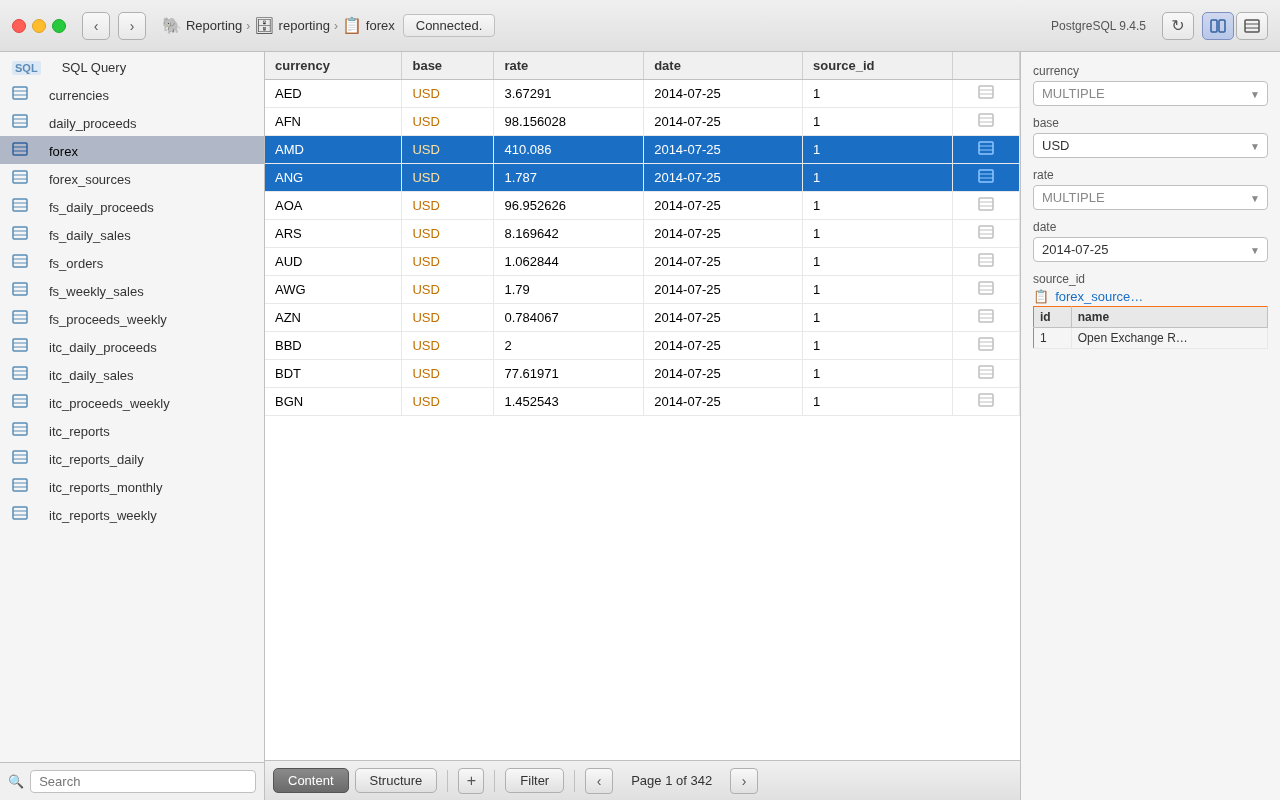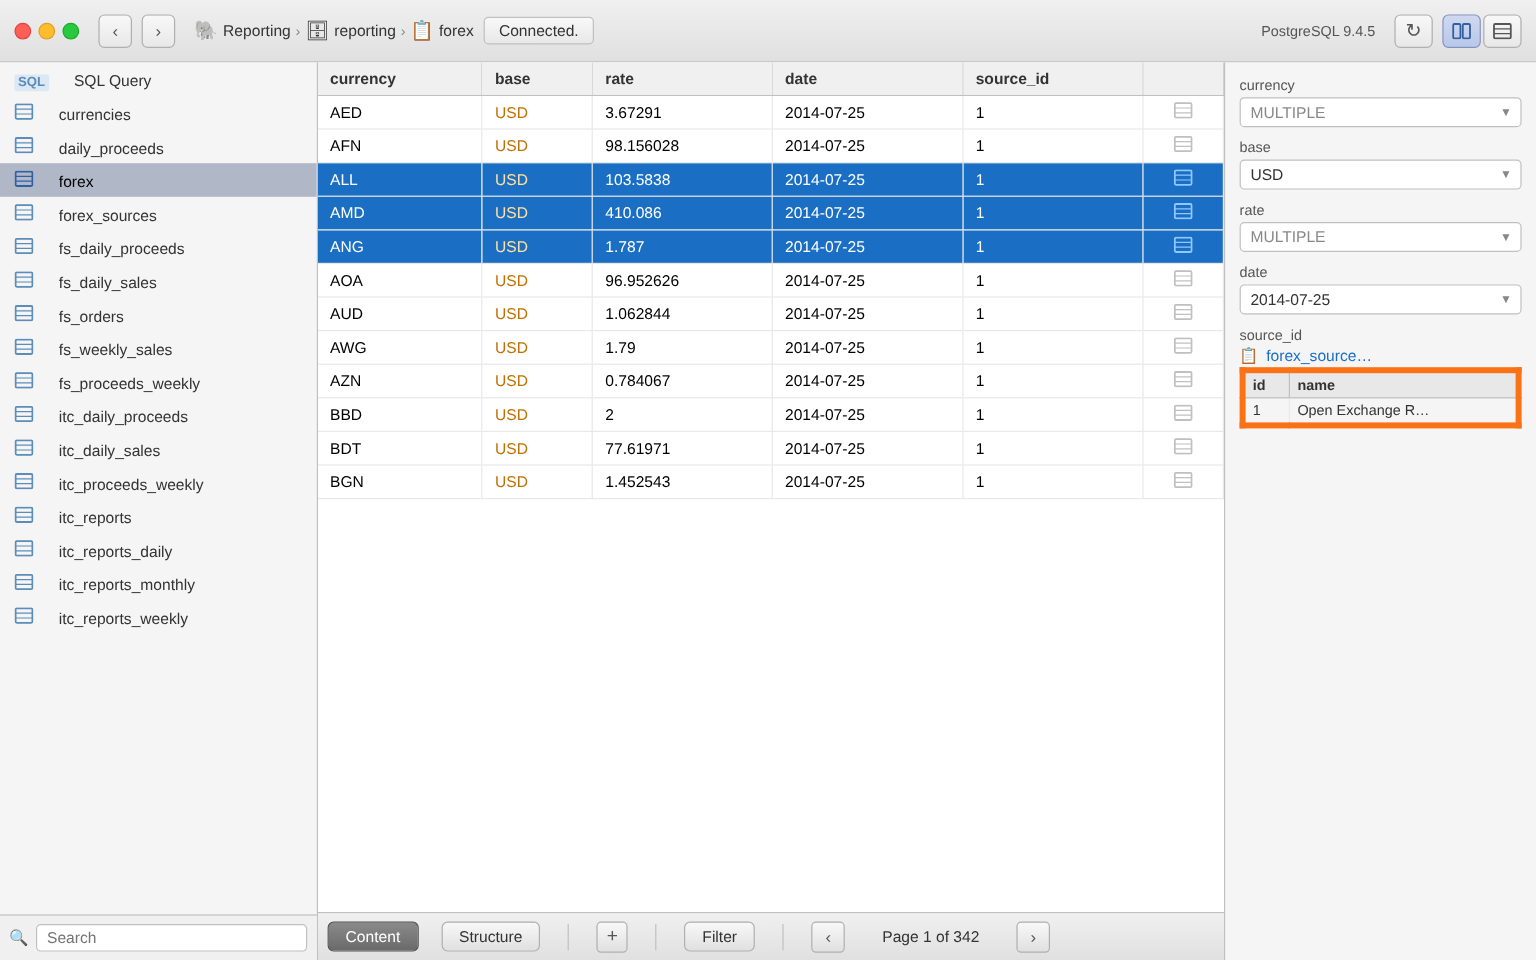--- a/index.html
+++ b/index.html
@@ -140,21 +140,21 @@
     }
     .data-table td.orange { color: #c07000; }
     .data-table tr.selected td.orange { color: #ffe0a0; }
     .row-icon { color: #c0c0c0; font-size: 14px; text-align: center; }
 
     
     .bottom-toolbar {
       height: 40px;
       background: linear-gradient(to bottom, #f0f0f0, #e0e0e0);
       border-top: 1px solid #c0c0c0;
-      display: flex; align-items: center; padding: 0 8px; gap: 19px;
+      display: flex; align-items: center; padding: 0 8px; gap: 6px;
     }
     .tab-btn {
       padding: 4px 14px; border-radius: 5px;
       border: 1px solid #b0b0b0; cursor: pointer;
       font-size: 13px; font-weight: 500; color: #333;
       background: linear-gradient(to bottom, #f8f8f8, #e0e0e0);
     }
     .tab-btn.active {
       background: linear-gradient(to bottom, #8a8a8a, #6a6a6a);
       color: white; border-color: #555;
@@ -216,21 +216,21 @@
     
     .source-header {
       display: flex; align-items: center; gap: 6px;
       font-size: 12px; color: #555; margin-bottom: 2px;
     }
     .source-table-name {
       font-size: 13px; color: #1a6fc4; font-weight: 500;
     }
     .mini-table {
       width: 100%; border-collapse: collapse; font-size: 12px;
-      border: 5px solid #f97316;
+      border: 1px solid #f97316;
     }
     .mini-table th {
       background: #e8e8e8; border-bottom: 1px solid #c0c0c0;
       border-right: 1px solid #c0c0c0;
       padding: 3px 6px; text-align: left; font-weight: 600; color: #333;
     }
     .mini-table td {
       border-bottom: 1px solid #e8e8e8; border-right: 1px solid #e8e8e8;
       padding: 3px 6px; color: #333;
     }
@@ -462,59 +462,59 @@
               <td>98.156028</td>
               <td>2014-07-25</td>
               <td>1</td>
               <td class="row-icon"><svg width="16" height="14" viewBox="0 0 16 14">
                   <rect x="1" y="1" width="14" height="12" rx="1" fill="none" stroke="#c0c0c0" stroke-width="1.5"></rect>
                   <line x1="1" y1="5" x2="15" y2="5" stroke="#c0c0c0" stroke-width="1"></line>
                   <line x1="1" y1="9" x2="15" y2="9" stroke="#c0c0c0" stroke-width="1"></line>
                 </svg></td>
             </tr>
             <tr class="selected">
-              <td>ALL</td>
-              <td class="orange">USD</td>
-              <td>103.5838</td>
+              <td>AMD</td>
+              <td class="orange">USD</td>
+              <td>410.086</td>
               <td>2014-07-25</td>
               <td>1</td>
               <td class="row-icon"><svg width="16" height="14" viewBox="0 0 16 14">
                   <rect x="1" y="1" width="14" height="12" rx="1" fill="none" stroke="#90c8ff" stroke-width="1.5"></rect>
                   <line x1="1" y1="5" x2="15" y2="5" stroke="#90c8ff" stroke-width="1"></line>
                   <line x1="1" y1="9" x2="15" y2="9" stroke="#90c8ff" stroke-width="1"></line>
                 </svg></td>
             </tr>
             <tr class="selected">
-              <td>AMD</td>
-              <td class="orange">USD</td>
-              <td>410.086</td>
+              <td>ANG</td>
+              <td class="orange">USD</td>
+              <td>1.787</td>
               <td>2014-07-25</td>
               <td>1</td>
               <td class="row-icon"><svg width="16" height="14" viewBox="0 0 16 14">
                   <rect x="1" y="1" width="14" height="12" rx="1" fill="none" stroke="#90c8ff" stroke-width="1.5"></rect>
                   <line x1="1" y1="5" x2="15" y2="5" stroke="#90c8ff" stroke-width="1"></line>
                   <line x1="1" y1="9" x2="15" y2="9" stroke="#90c8ff" stroke-width="1"></line>
                 </svg></td>
             </tr>
-            <tr class="selected">
-              <td>ANG</td>
-              <td class="orange">USD</td>
-              <td>1.787</td>
-              <td>2014-07-25</td>
-              <td>1</td>
-              <td class="row-icon"><svg width="16" height="14" viewBox="0 0 16 14">
-                  <rect x="1" y="1" width="14" height="12" rx="1" fill="none" stroke="#90c8ff" stroke-width="1.5"></rect>
-                  <line x1="1" y1="5" x2="15" y2="5" stroke="#90c8ff" stroke-width="1"></line>
-                  <line x1="1" y1="9" x2="15" y2="9" stroke="#90c8ff" stroke-width="1"></line>
-                </svg></td>
-            </tr>
             <tr>
               <td>AOA</td>
               <td class="orange">USD</td>
               <td>96.952626</td>
+              <td>2014-07-25</td>
+              <td>1</td>
+              <td class="row-icon"><svg width="16" height="14" viewBox="0 0 16 14">
+                  <rect x="1" y="1" width="14" height="12" rx="1" fill="none" stroke="#c0c0c0" stroke-width="1.5"></rect>
+                  <line x1="1" y1="5" x2="15" y2="5" stroke="#c0c0c0" stroke-width="1"></line>
+                  <line x1="1" y1="9" x2="15" y2="9" stroke="#c0c0c0" stroke-width="1"></line>
+                </svg></td>
+            </tr>
+            <tr>
+              <td>ARS</td>
+              <td class="orange">USD</td>
+              <td>8.169642</td>
               <td>2014-07-25</td>
               <td>1</td>
               <td class="row-icon"><svg width="16" height="14" viewBox="0 0 16 14">
                   <rect x="1" y="1" width="14" height="12" rx="1" fill="none" stroke="#c0c0c0" stroke-width="1.5"></rect>
                   <line x1="1" y1="5" x2="15" y2="5" stroke="#c0c0c0" stroke-width="1"></line>
                   <line x1="1" y1="9" x2="15" y2="9" stroke="#c0c0c0" stroke-width="1"></line>
                 </svg></td>
             </tr>
             <tr>
               <td>AUD</td>

